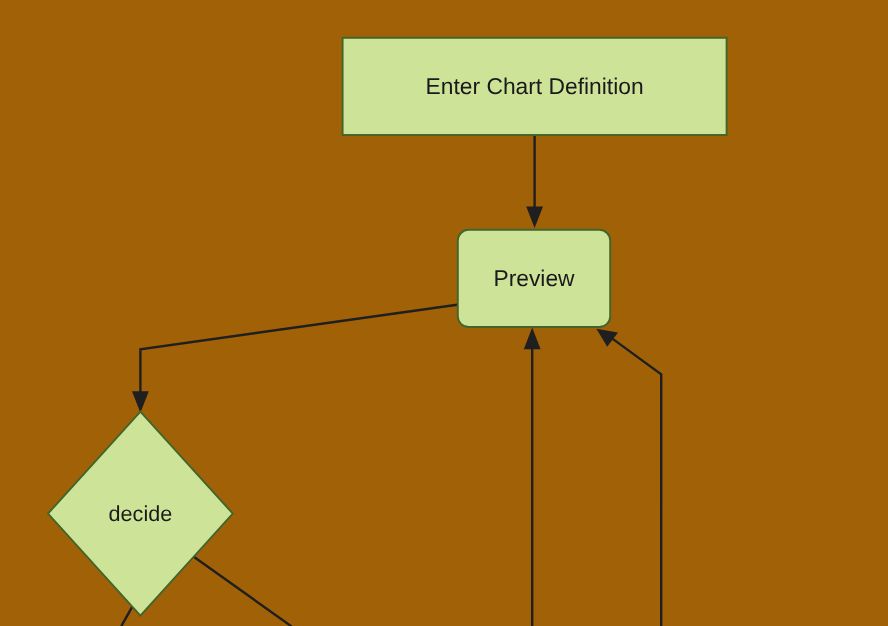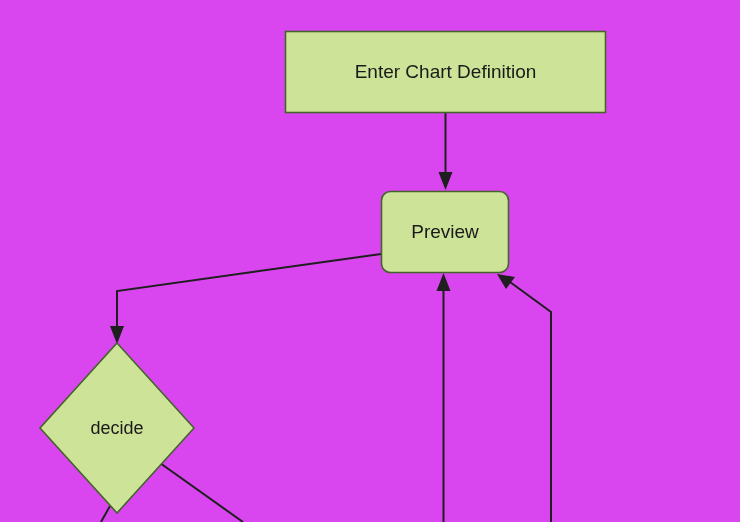--- a/index.html
+++ b/index.html
@@ -10,21 +10,21 @@
   body {
     width: 740px;
     height: 522px;
     overflow: hidden;
     font-family: "Liberation Sans", sans-serif;
   }
   #diagram-root {
     position: relative;
     width: 740px;
     height: 522px;
-    background: #d946ef;
+    background: #a16207;
   }
   #flow-svg {
     position: absolute;
     top: 0;
     left: 0;
     width: 740px;
     height: 522px;
     display: block;
   }
   .node-shape {

